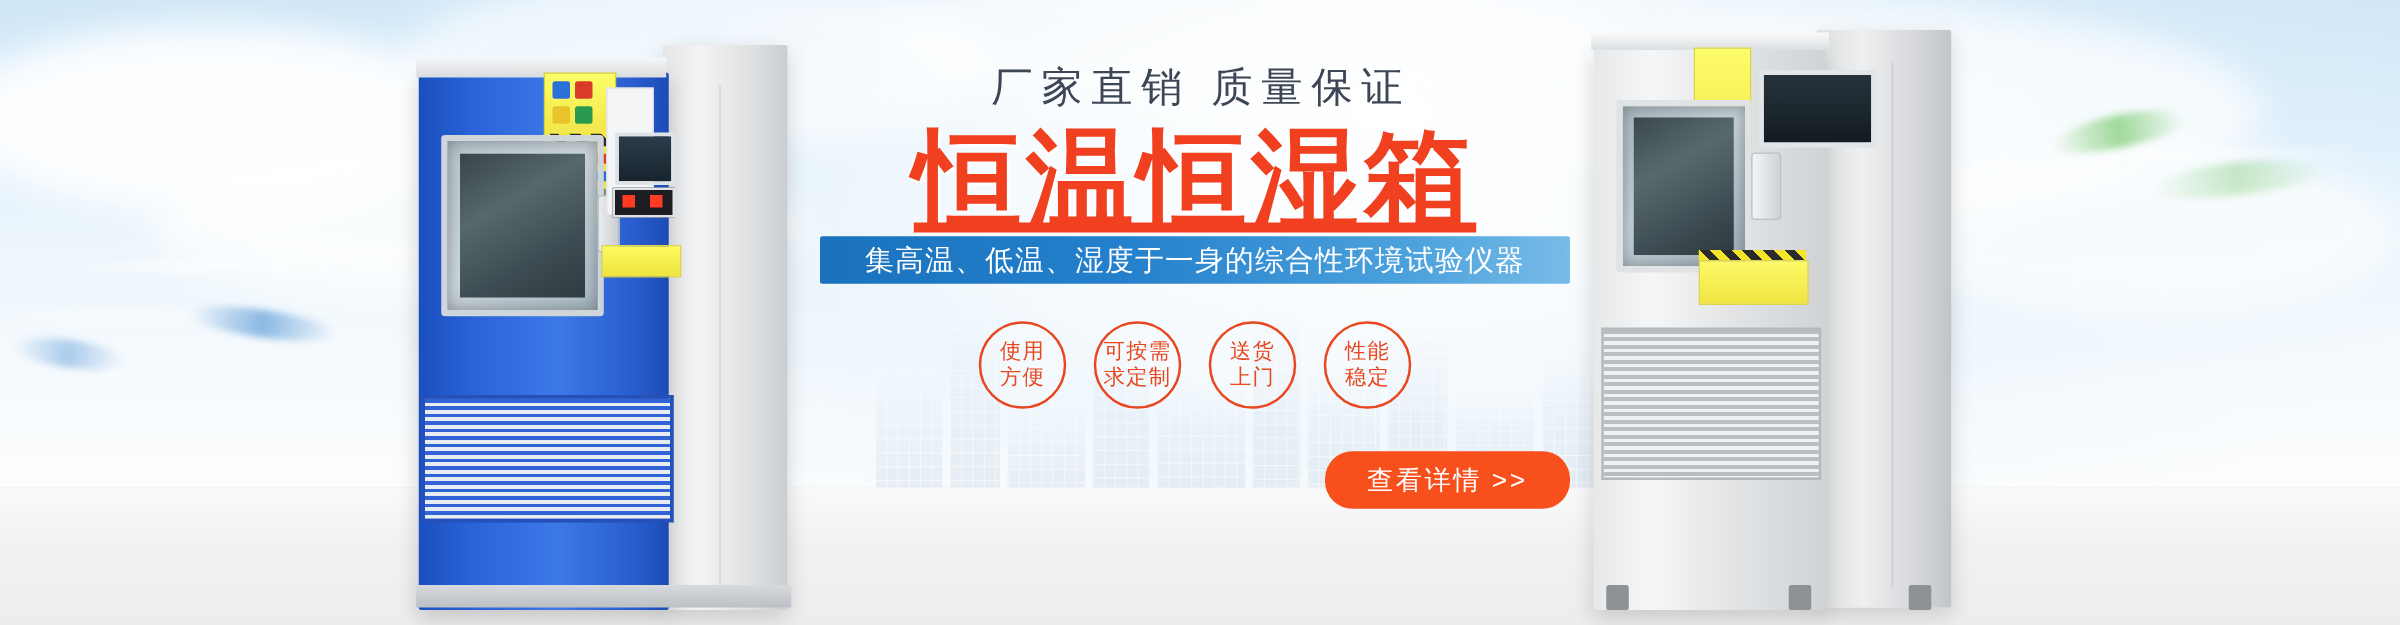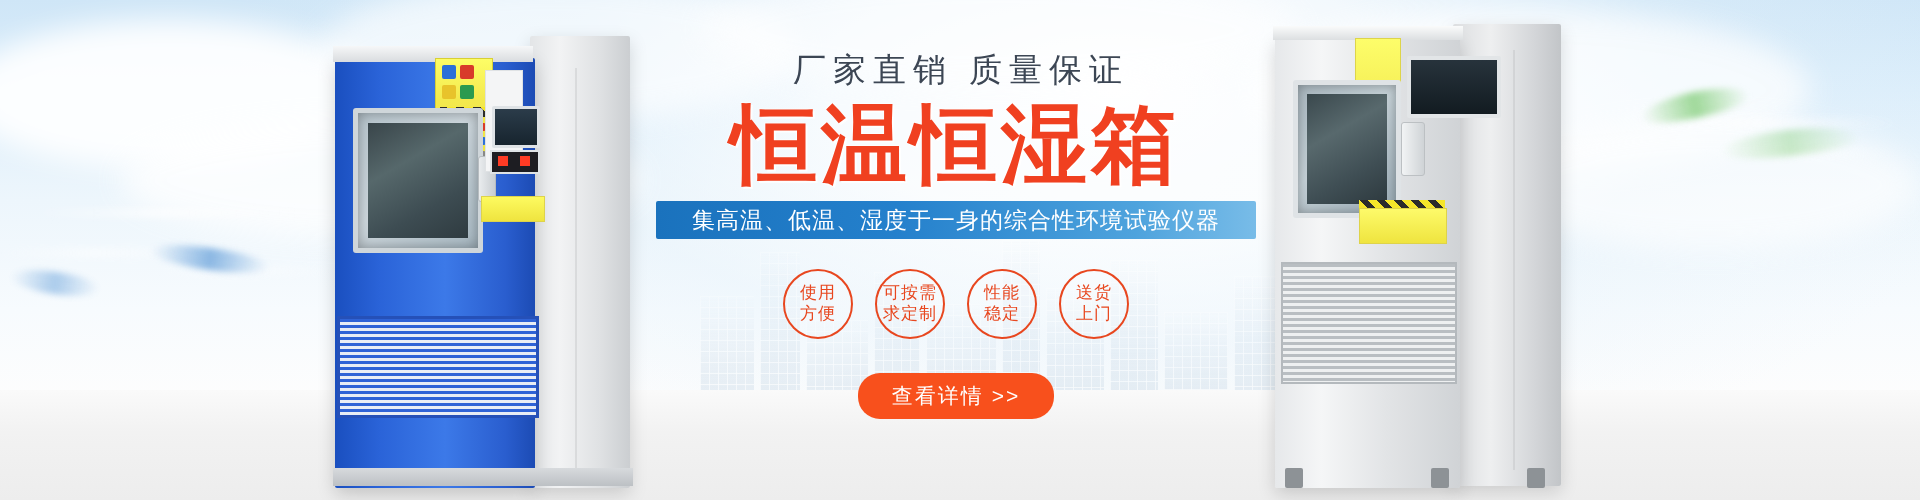--- a/index.html
+++ b/index.html
@@ -57,35 +57,36 @@
     font-size:33px;letter-spacing:7px;color:#3c4654;text-align:center;
     font-family:"Liberation Sans","DejaVu Sans",sans-serif;white-space:nowrap;
     margin-left:10px;
   }
   .title{
     margin-top:8px;text-align:center;white-space:nowrap;
     font-size:86px;line-height:1.02;font-weight:bold;letter-spacing:4px;
     color:#f04020;
     text-shadow:2px 2px 0 rgba(255,255,255,.85), -1px -1px 0 rgba(255,255,255,.5);
     font-family:"DejaVu Sans","Liberation Sans",sans-serif;
+    text-decoration:underline;
   }
   .subtitle{
-    margin-top:12px;height:38px;line-height:38px;white-space:nowrap;text-align:center;
+    height:38px;line-height:38px;white-space:nowrap;text-align:center;
     color:#ffffff;font-size:23px;letter-spacing:1px;
     background:linear-gradient(90deg,#1a72bd 0%,#2480cc 40%,#4ea3dd 80%,#78bce8 100%);
     border-radius:2px;padding:0 20px;
   }
   .circles{margin-top:30px;display:flex;justify-content:center;gap:22px;}
   .circle{
     width:66px;height:66px;border-radius:50%;border:2px solid #e8471f;
     display:flex;flex-direction:column;align-items:center;justify-content:center;
     color:#e8471f;font-size:17px;line-height:1.22;letter-spacing:1px;
     background:rgba(255,255,255,0.18);
   }
-  .cta-wrap{margin-top:34px;display:flex;justify-content:center;}
+  .cta-wrap{margin-top:34px;display:flex;justify-content:flex-end;}
   .cta{
     display:inline-block;background:#f8501c;color:#fff;
     font-size:21px;letter-spacing:2px;padding:9px 34px;border-radius:22px;
     border:none;cursor:pointer;
     font-family:"Liberation Sans","DejaVu Sans",sans-serif;
   }
 
   
   .prodL{position:absolute;left:285px;top:28px;width:350px;height:460px;}
   .prodL .body{position:absolute;left:50px;top:30px;width:200px;height:430px;
@@ -258,27 +259,27 @@
     <div class="circles">
       <div class="circle">
         <span>使用</span>
         <span>方便</span>
       </div>
       <div class="circle">
         <span>可按需</span>
         <span>求定制</span>
       </div>
       <div class="circle">
+        <span>送货</span>
+        <span>上门</span>
+      </div>
+      <div class="circle">
         <span>性能</span>
         <span>稳定</span>
       </div>
-      <div class="circle">
-        <span>送货</span>
-        <span>上门</span>
-      </div>
     </div>
 
     <div class="cta-wrap">
       <button class="cta">查看详情 &gt;&gt;</button>
     </div>
 
   </div>
 </div>
 
 </body></html>

